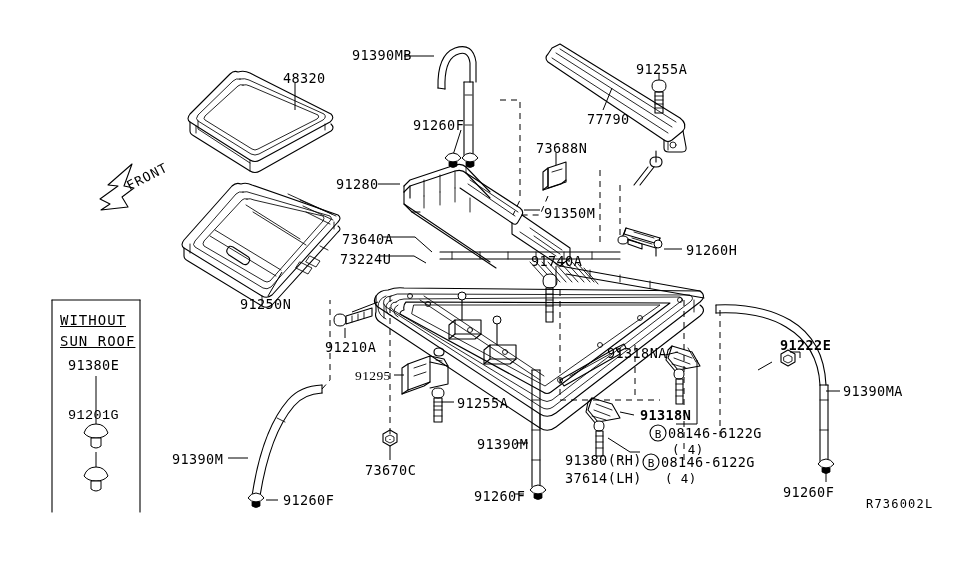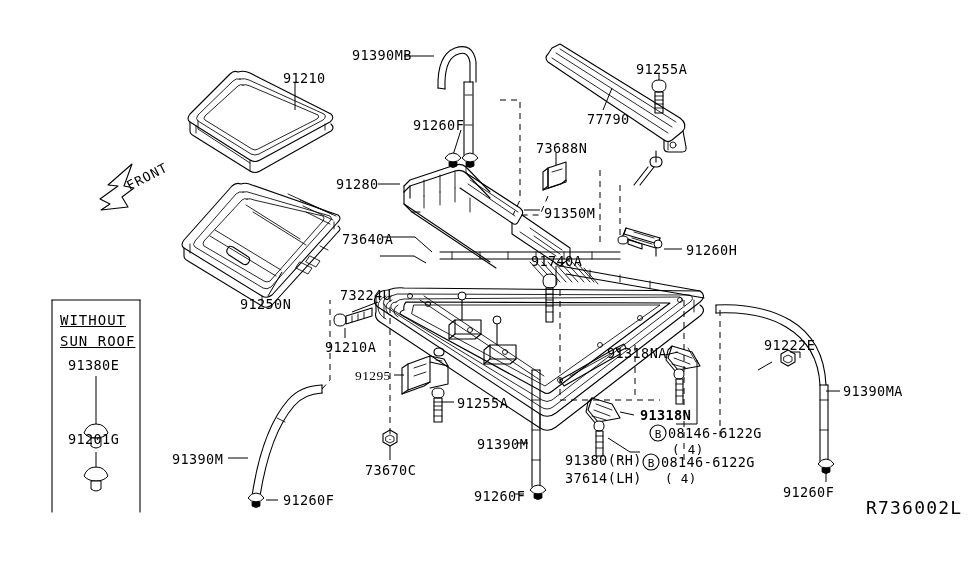--- a/index.html
+++ b/index.html
@@ -23,21 +23,21 @@
     -webkit-font-smoothing:none;
   }
   .lbl.qty{font-size:12.5px;}
   .lbl.box{font-size:14px;letter-spacing:1px;line-height:1.45;text-decoration:underline;}
   .lbl.front{
     font-size:13px;
     transform:rotate(-27deg);
     transform-origin:0 50%;
     letter-spacing:1px;
   }
-  .lbl.code{font-size:18px;letter-spacing:1.2px;}
+  .lbl.code{font-size:12px;letter-spacing:1.2px;}
 </style>
 </head>
 <body>
 
 <div id="stage">
 
   <svg id="art" viewBox="0 0 975 566" xmlns="http://www.w3.org/2000/svg">
     <defs>
       <style>
         .ln{fill:none;stroke:#000;stroke-width:1.1;stroke-linecap:round;stroke-linejoin:round;}
@@ -457,41 +457,41 @@
       <path class="ln" d="M560 380 l56 -32 l4 6 l-56 32 z"></path>
       <path class="lnt" d="M570 376 l40 -22"></path>
       <path class="ln" d="M616 348 l8 -4 l2 4 l-8 4 z"></path>
     </g>
 
   </svg>
 
   <div class="lbl box" style="left:60px;top:310px;">WITHOUT</div>
   <div class="lbl box" style="left:60px;top:331px;">SUN ROOF</div>
   <div class="lbl" style="left:68px;top:358px;">91380E</div>
-  <div class="lbl" style="left:68px;top:432px;">91201G</div>
+  <div class="lbl" style="left:68px;top:408px;font-family:Liberation Mono, monospace;">91201G</div>
 
   <div class="lbl front" style="left:128px;top:180px;">FRONT</div>
 
-  <div class="lbl" style="left:283px;top:71px;">91210</div>
+  <div class="lbl" style="left:283px;top:71px;">48320</div>
   <div class="lbl" style="left:352px;top:48px;">91390MB</div>
   <div class="lbl" style="left:413px;top:118px;">91260F</div>
   <div class="lbl" style="left:636px;top:62px;">91255A</div>
   <div class="lbl" style="left:587px;top:112px;">77790</div>
   <div class="lbl" style="left:536px;top:141px;">73688N</div>
   <div class="lbl" style="left:336px;top:177px;">91280</div>
   <div class="lbl" style="left:544px;top:206px;">91350M</div>
   <div class="lbl" style="left:342px;top:232px;">73640A</div>
-  <div class="lbl" style="left:340px;top:252px;margin-top:36px;">73224U</div>
+  <div class="lbl" style="left:340px;top:252px;">73224U</div>
   <div class="lbl" style="left:531px;top:254px;">91740A</div>
   <div class="lbl" style="left:686px;top:243px;">91260H</div>
   <div class="lbl" style="left:240px;top:297px;">91250N</div>
   <div class="lbl" style="left:325px;top:340px;">91210A</div>
   <div class="lbl" style="left:355px;top:368px;font-family:Liberation Serif, serif;">91295</div>
   <div class="lbl" style="left:607px;top:346px;">91318NA</div>
-  <div class="lbl" style="left:764px;top:338px;">91222E</div>
+  <div class="lbl" style="left:780px;top:338px;font-weight:bold;">91222E</div>
   <div class="lbl" style="left:457px;top:396px;">91255A</div>
   <div class="lbl" style="left:640px;top:408px;font-weight:bold;">91318N</div>
   <div class="lbl" style="left:843px;top:384px;">91390MA</div>
   <div class="lbl" style="left:477px;top:437px;">91390M</div>
   <div class="lbl" style="left:172px;top:452px;">91390M</div>
   <div class="lbl" style="left:365px;top:463px;">73670C</div>
   <div class="lbl" style="left:283px;top:493px;">91260F</div>
   <div class="lbl" style="left:474px;top:489px;">91260F</div>
   <div class="lbl" style="left:783px;top:485px;">91260F</div>
 

